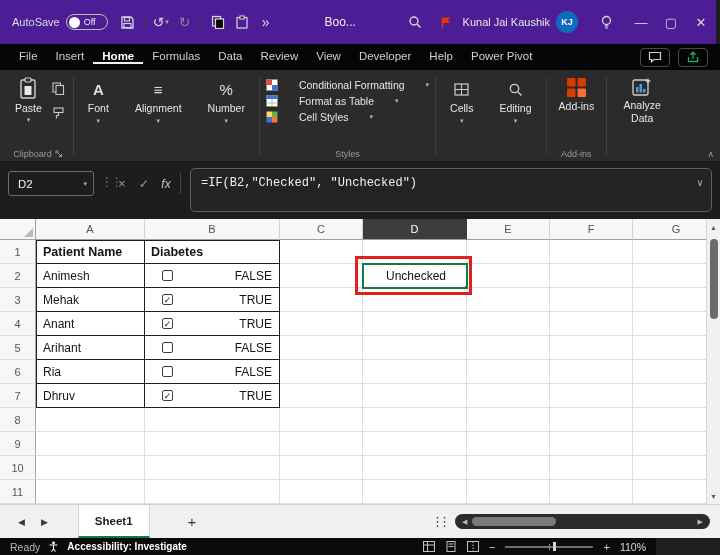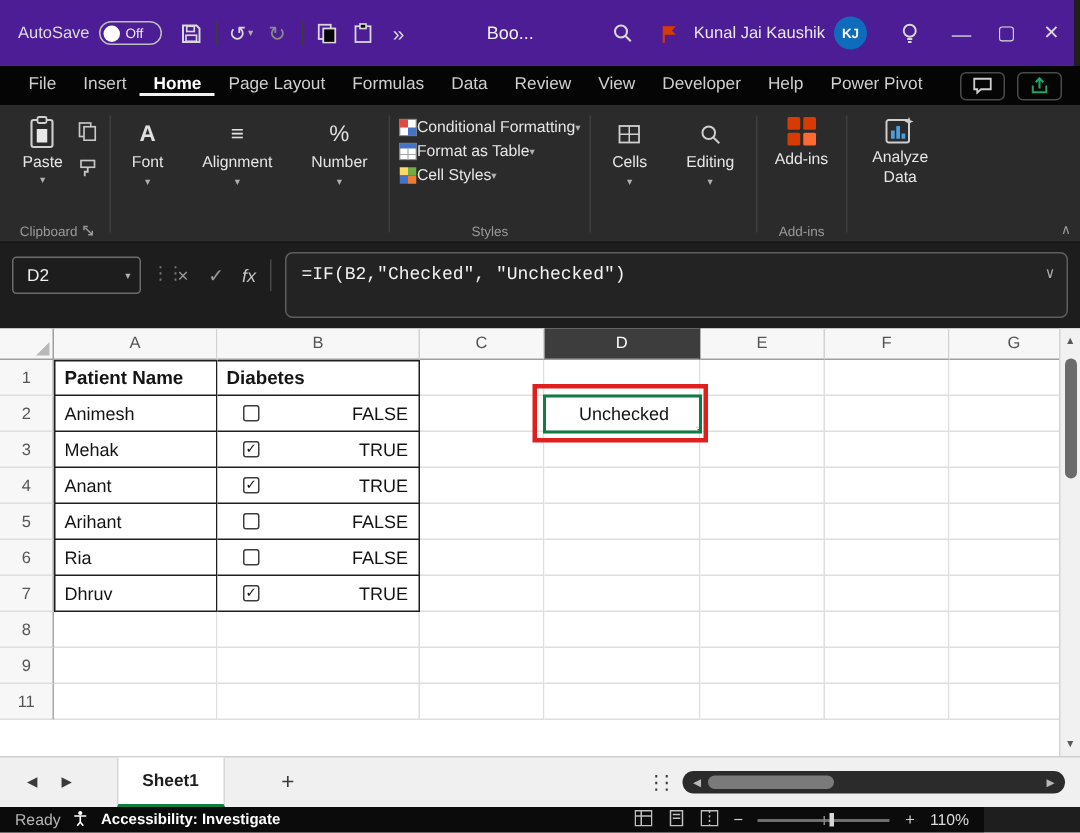--- a/index.html
+++ b/index.html
@@ -44,21 +44,21 @@
   .rgroup-label { height:15px; font-size:9px; color:#9a9a9a; display:flex; align-items:center; gap:3px; }
   .rsep { width:1px; background:#3e3e3e; margin:4px 1px 6px 1px; }
   .big-btn { display:flex; flex-direction:column; align-items:center; padding:4px 6px 0 6px; gap:2px; }
   .big-btn .lbl { font-size:10.5px; color:#e6e6e6; }
   .dd { font-size:7px; color:#b0b0b0; }
   .small-stack { display:flex; flex-direction:column; gap:7px; padding:8px 2px 0 4px; }
   .collapsed-group { display:flex; flex-direction:column; align-items:center; padding:6px 8px 0 8px; gap:3px; }
   .collapsed-group .lbl { font-size:10.5px; color:#e6e6e6; }
   .cg-icon { height:20px; display:flex; align-items:center; justify-content:center; color:#e0e0e0; font-size:15px; }
   .styles-rows { display:flex; flex-direction:column; gap:4px; padding-top:6px; }
-  .styles-row { display:flex; align-items:center; gap:0; }
+  .styles-row { display:flex; align-items:center; gap:21px; }
   .styles-row .lbl { font-size:10.5px; color:#e6e6e6; white-space:nowrap; }
   .ribbon-collapse { position:absolute; right:6px; bottom:2px; color:#9a9a9a; font-size:9px; }
 
   
   .formulabar { position:absolute; top:162px; left:0; width:720px; height:57px; background:#1d1d1d; }
   .namebox { position:absolute; left:8px; top:9px; width:86px; height:25px; border:1px solid #6c6c6c; border-radius:3px;
     display:flex; align-items:center; padding:0 6px 0 9px; color:#f0f0f0; font-size:11.5px; }
   .namebox .dd { margin-left:auto; }
   .fb-grip { position:absolute; left:101px; top:13px; color:#777; font-size:12px; letter-spacing:-2px; }
   .fb-btn { position:absolute; top:9px; height:25px; width:20px; display:flex; align-items:center; justify-content:center;
@@ -202,21 +202,20 @@
     <span class="tb-gap"></span>
     <span class="win-btn">—</span>
     <span class="win-btn">▢</span>
     <span class="win-btn">✕</span>
   </div>
 
   <div class="menubar">
     <span class="menu-item">File</span>
     <span class="menu-item">Insert</span>
     <span class="menu-item active">Home</span>
-    <span class="menu-item">Page Layout</span>
     <span class="menu-item">Formulas</span>
     <span class="menu-item">Data</span>
     <span class="menu-item">Review</span>
     <span class="menu-item">View</span>
     <span class="menu-item">Developer</span>
     <span class="menu-item">Help</span>
     <span class="menu-item">Power Pivot</span>
     <span class="menu-right">
       <span class="mr-btn">
         <svg width="14" height="12" viewBox="0 0 14 12">
@@ -534,20 +533,30 @@
       <div class="rh">9</div>
       <div class="cell wA"></div>
         <div class="cell wB"></div>
       <div class="cell wC"></div>
         <div class="cell wD"></div>
       <div class="cell wE"></div>
         <div class="cell wF"></div>
       <div class="cell wG"></div>
     </div>
     <div class="grow">
+      <div class="rh">10</div>
+      <div class="cell wA"></div>
+        <div class="cell wB"></div>
+      <div class="cell wC"></div>
+        <div class="cell wD"></div>
+      <div class="cell wE"></div>
+        <div class="cell wF"></div>
+      <div class="cell wG"></div>
+    </div>
+    <div class="grow">
       <div class="rh">11</div>
       <div class="cell wA"></div>
         <div class="cell wB"></div>
       <div class="cell wC"></div>
         <div class="cell wD"></div>
       <div class="cell wE"></div>
         <div class="cell wF"></div>
       <div class="cell wG"></div>
     </div>
   </div>

